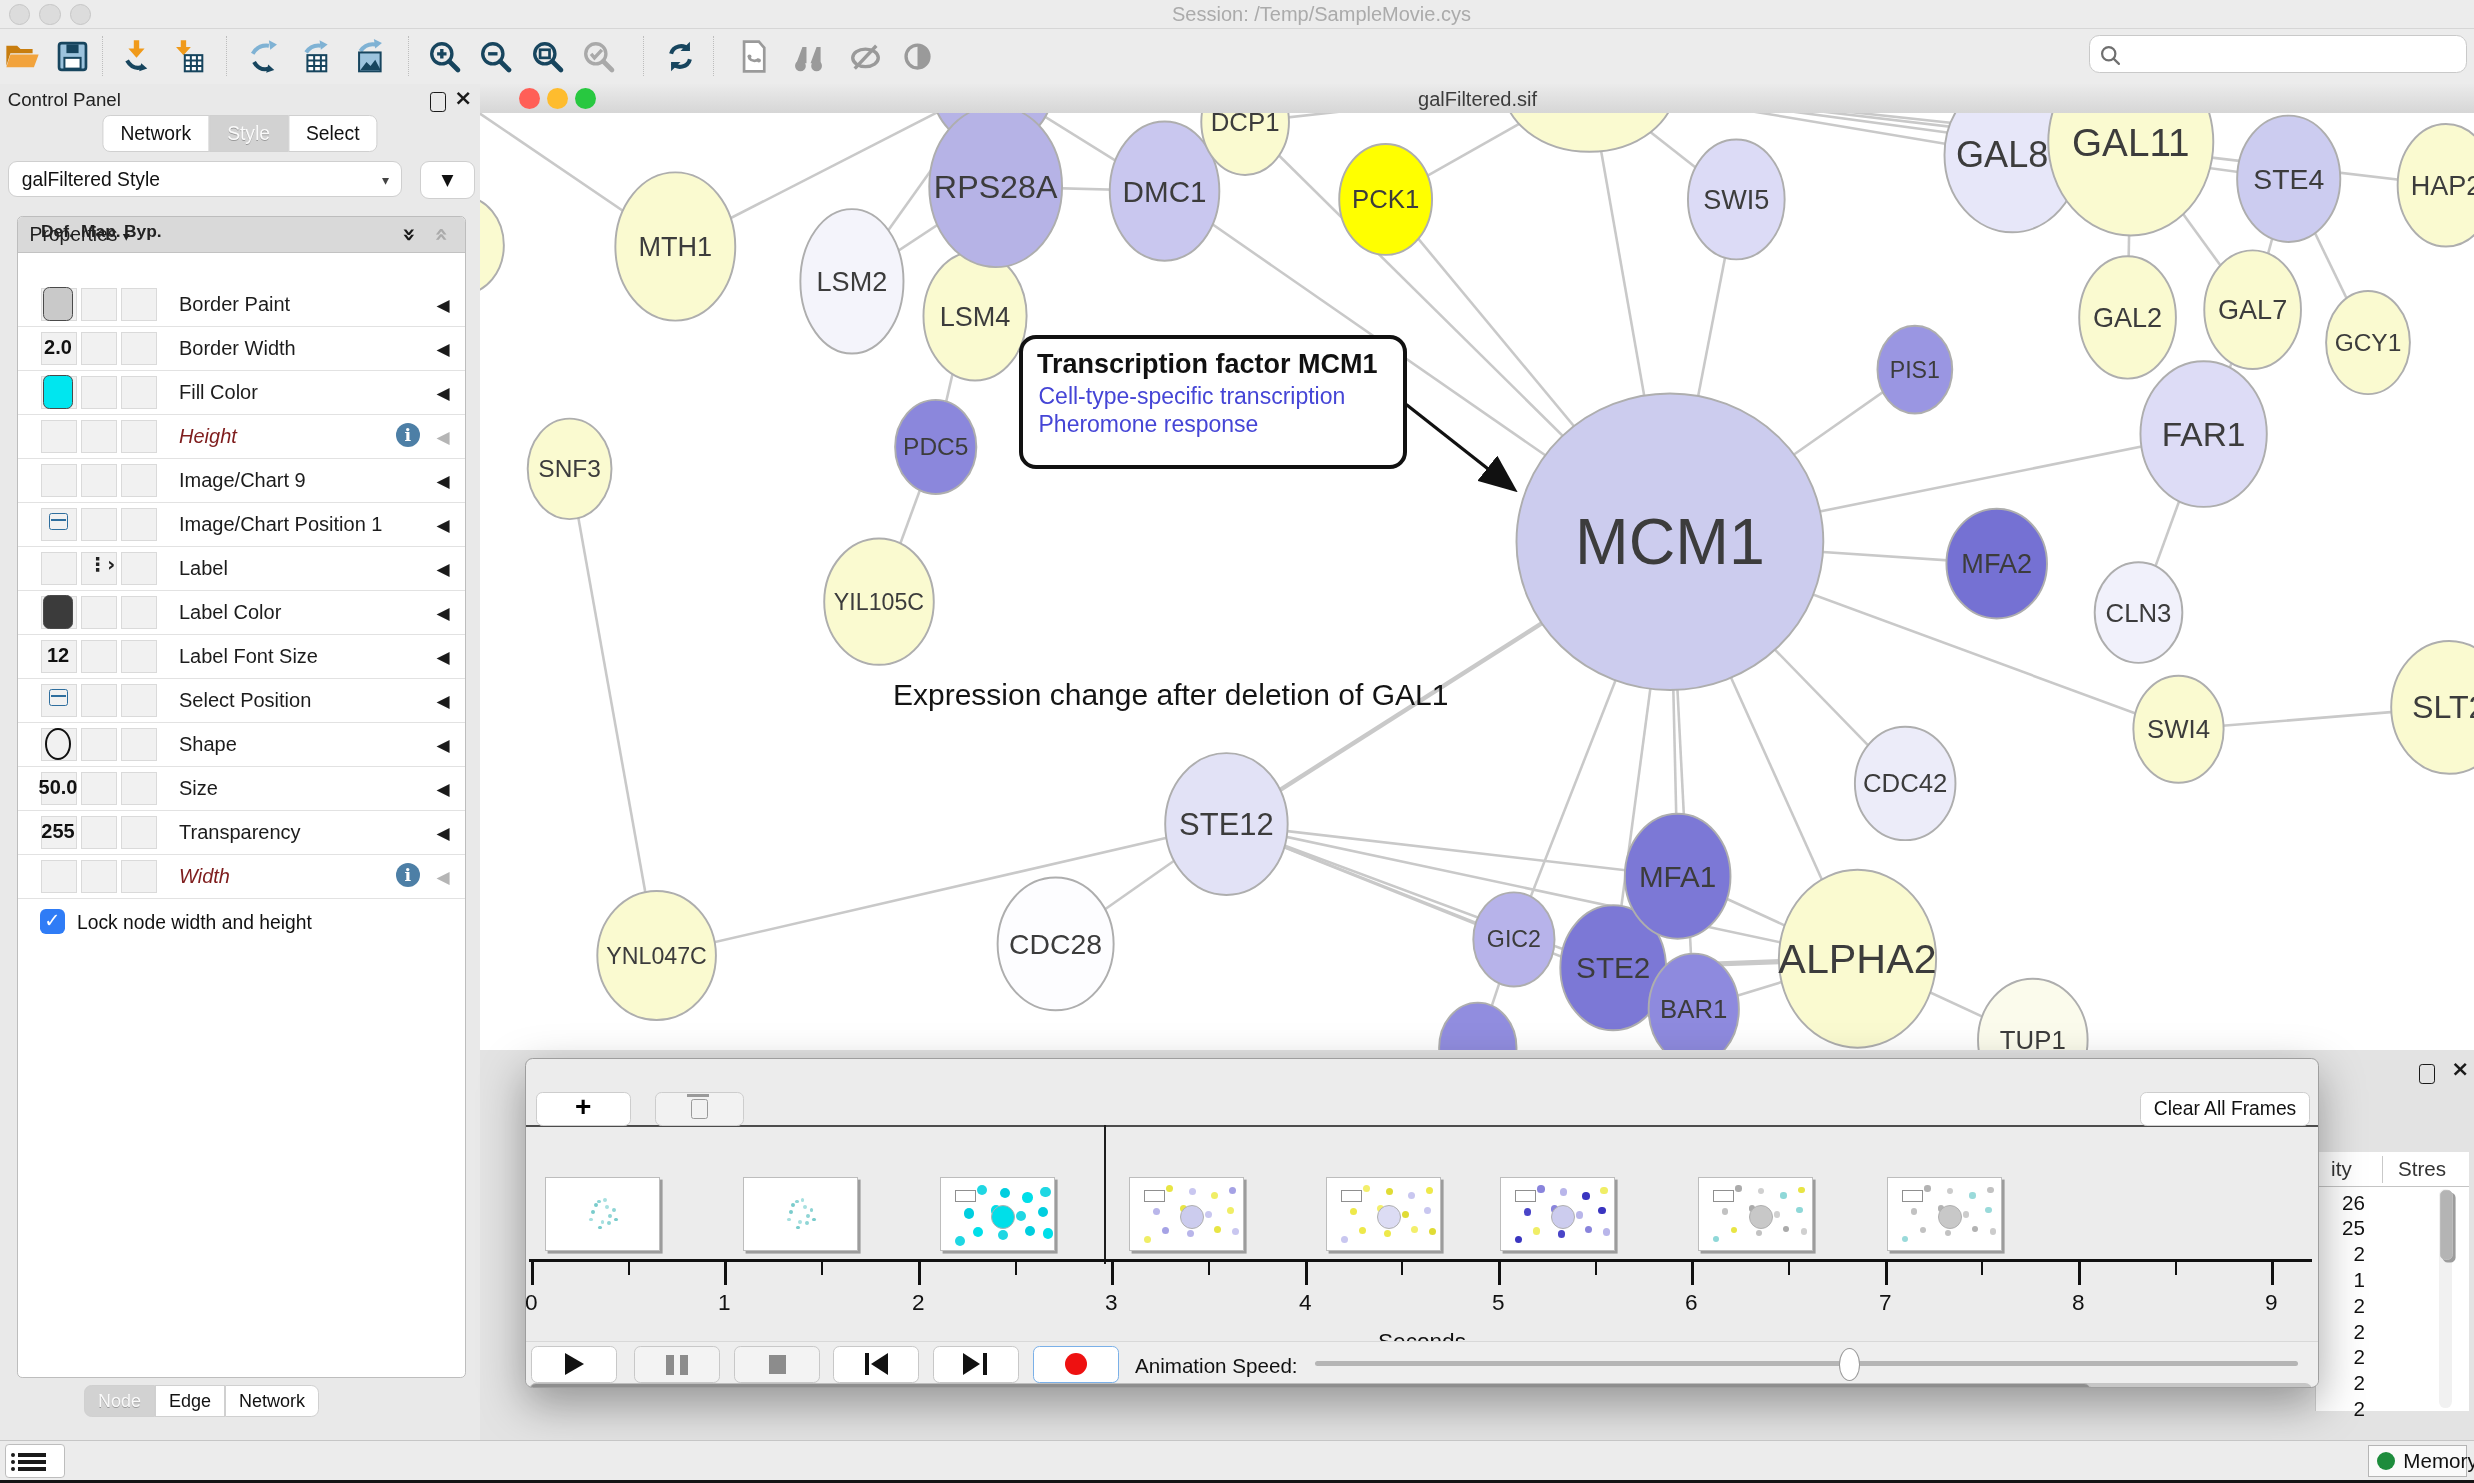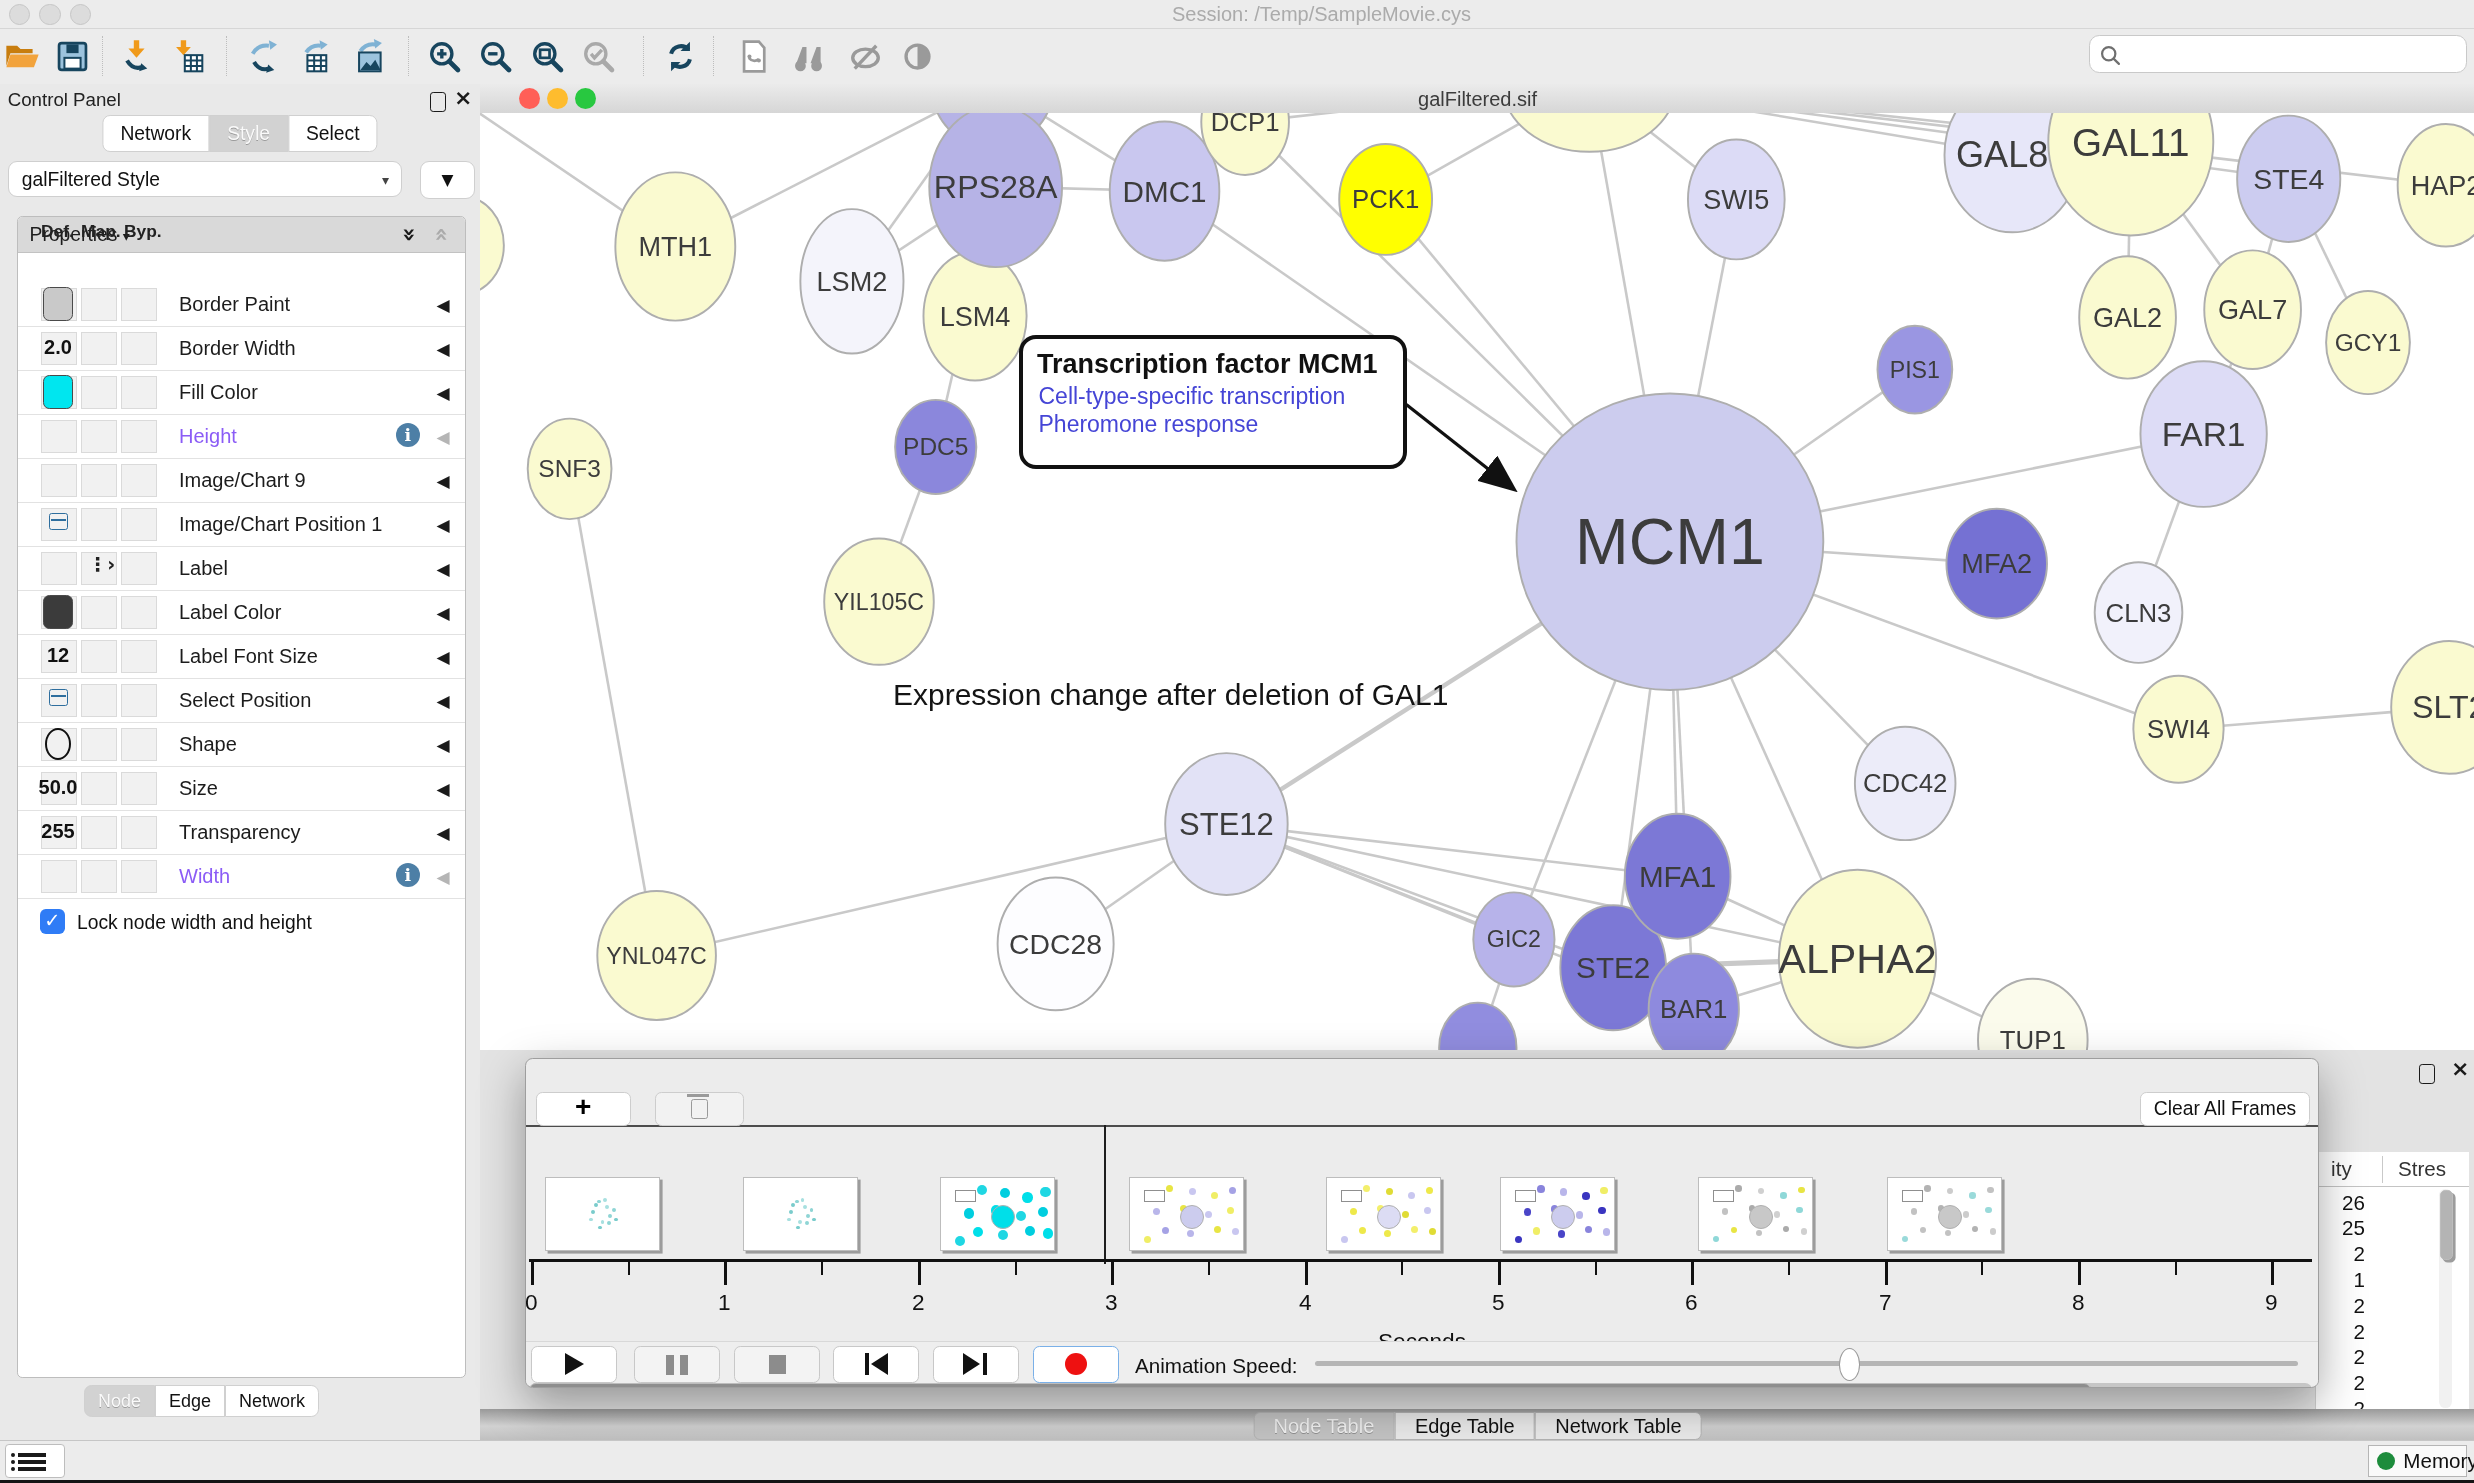--- a/index.html
+++ b/index.html
@@ -30,21 +30,21 @@
   #style-menu-btn{left:420px;top:77px;width:53px;height:36px;background:#fff;border:1.3px solid #cfcfcf;border-radius:9px;text-align:center;font-size:15.5px;color:#111;line-height:36px;}
   #props{left:17px;top:132px;width:447px;height:1160px;background:#fff;border:1.3px solid #bdbdbd;border-radius:5.2px;overflow:hidden;}
   #props-header{height:35px;background:#d9d9d9;border-bottom:1.3px solid #c2c2c2;font-size:19.3px;color:#1d1d1d;line-height:35px;padding-left:11.6px;}
   .chev{display:inline-block;font-size:23px;font-weight:bold;line-height:19.3px;}
   #props-cols{height:30px;font-size:17.4px;font-weight:bold;color:#222;}
   .prow{position:relative;height:43px;border-bottom:1.3px solid #e2e2e2;}
   .pcell{position:absolute;top:5.2px;width:34px;height:31px;background:#f1f1f1;border:0.6px solid #dadada;}
   .swatch{position:absolute;top:3.9px;width:30px;height:34px;border:1.9px solid #4a4a4a;border-radius:6.4px;box-sizing:border-box;}
   .pdeftext{position:absolute;top:9px;width:52px;font-size:20px;font-weight:bold;color:#111;text-align:center;}
   .plabel{position:absolute;left:161px;top:9.7px;font-size:20px;color:#1c1c1c;}
-  .plabel.dis{color:#8b5cf6;}
+  .plabel.dis{color:#7f1d1d;font-style:italic;}
   .parrow{position:absolute;right:15.5px;top:11.6px;font-size:17px;color:#1a1a1a;}
   .parrow.dis{color:#b5b5b5;}
   .pinfo{position:absolute;right:45px;top:7.7px;width:24.5px;height:24.5px;border-radius:50%;background:#4d7fa6;color:#fff;font-size:17.4px;font-weight:bold;text-align:center;line-height:24.5px;font-family:"DejaVu Serif",serif;}
   .posicon{position:absolute;top:10.3px;left:7.7px;width:19.3px;height:17px;border:1.9px solid #2e6e9e;border-radius:2.6px;box-sizing:border-box;}
   .posicon:before{content:"";position:absolute;left:1.3px;right:1.3px;top:4.5px;height:2.6px;background:#2e6e9e;}
   .ellipseicon{position:absolute;top:5.2px;left:3.9px;width:26px;height:32px;border:2.6px solid #111;border-radius:50%;box-sizing:border-box;}
   .mapicon{position:absolute;top:6.4px;left:5.2px;font-size:19.3px;font-weight:bold;color:#222;}
   #lockrow{position:relative;height:45px;}
   #lockbox{position:absolute;left:22px;top:10.3px;width:24.5px;height:24.5px;background:#2f7cf6;border-radius:5.8px;color:#fff;font-size:19.3px;text-align:center;line-height:24.5px;}
   #locklabel{position:absolute;left:59px;top:13px;font-size:19.3px;color:#111;}
@@ -540,25 +540,20 @@
         <div class="stval" style="top: 142px;">2</div>
         <div class="stval" style="top: 168px;">2</div>
         <div class="stval" style="top: 193px;">2</div>
         <div class="stval" style="top: 219px;">2</div>
         <div class="stval" style="top: 245px;">2</div>
       </div>
   </div>
   <div id="vscroll" class="abs">
       <div class="thumb"></div>
     </div>
-  <div id="tabbar" class="abs">
-    <div id="tabbar-group">
-      <span class="btab first sel">Node Table</span><span class="btab">Edge Table</span><span class="btab last">Network Table</span>
-    </div>
-  </div>
 </div>
 
 <div id="cyanimator" class="abs">
   <div id="cy-toolbar">
     <div class="cybtn" style="left:9.7px;width:93px;font-size:28px;font-weight:bold;line-height:28px;">+</div>
     <div class="cybtn" style="left:129px;width:87px;background:#f2f2f2;">
         <div class="trash"></div>
       </div>
     <div class="cybtn" id="cy-clear" style="left:1614px;width:168px;">Clear All Frames</div>
   </div>

